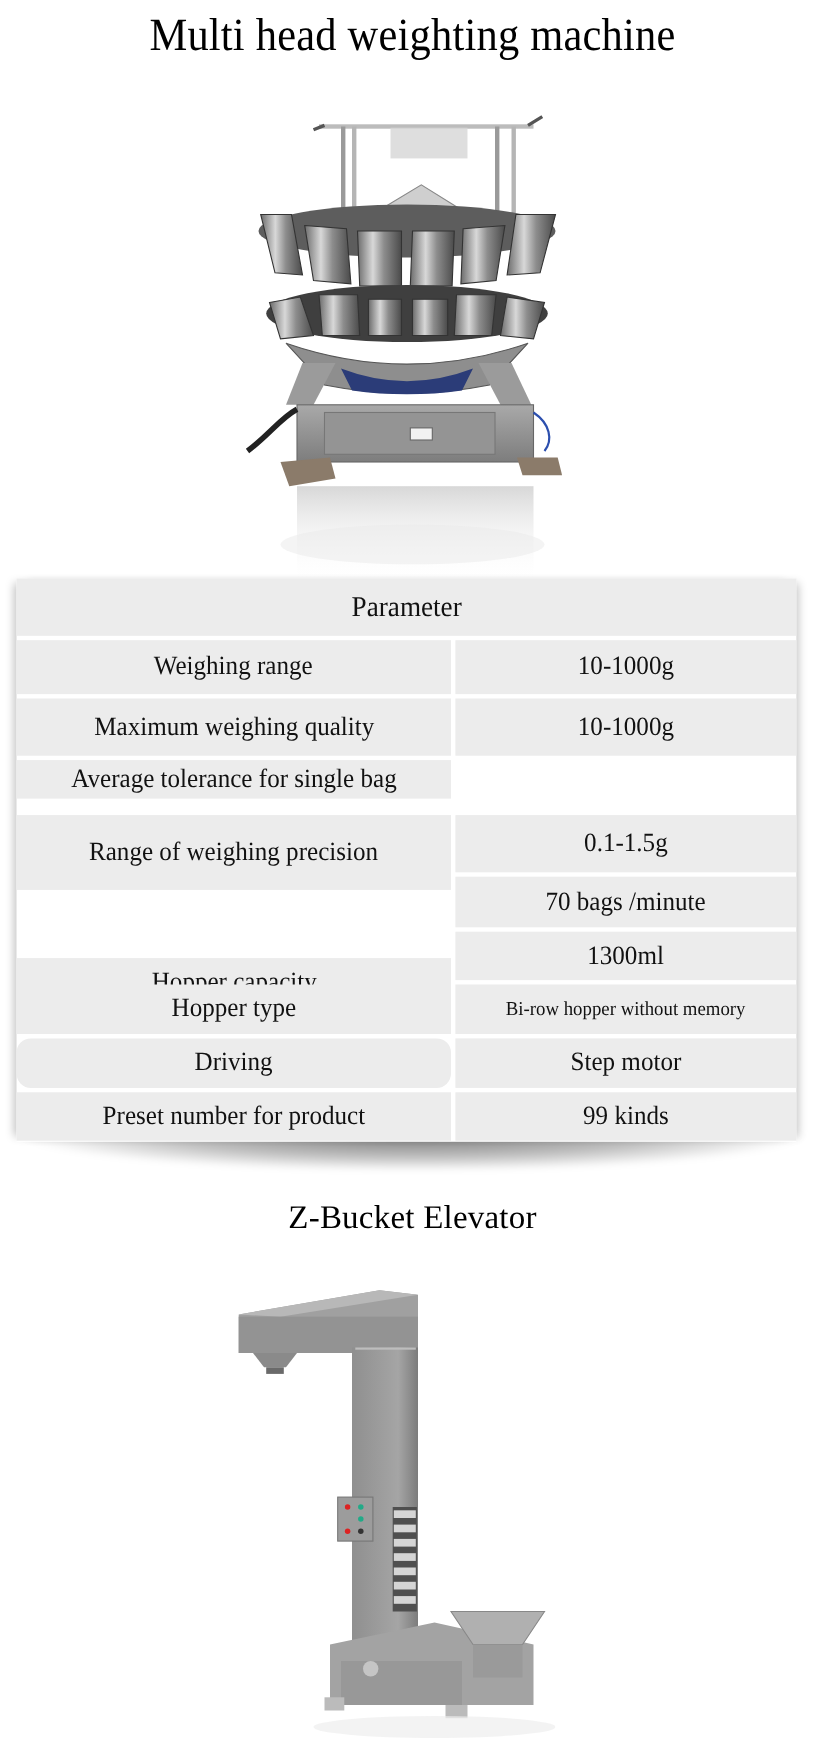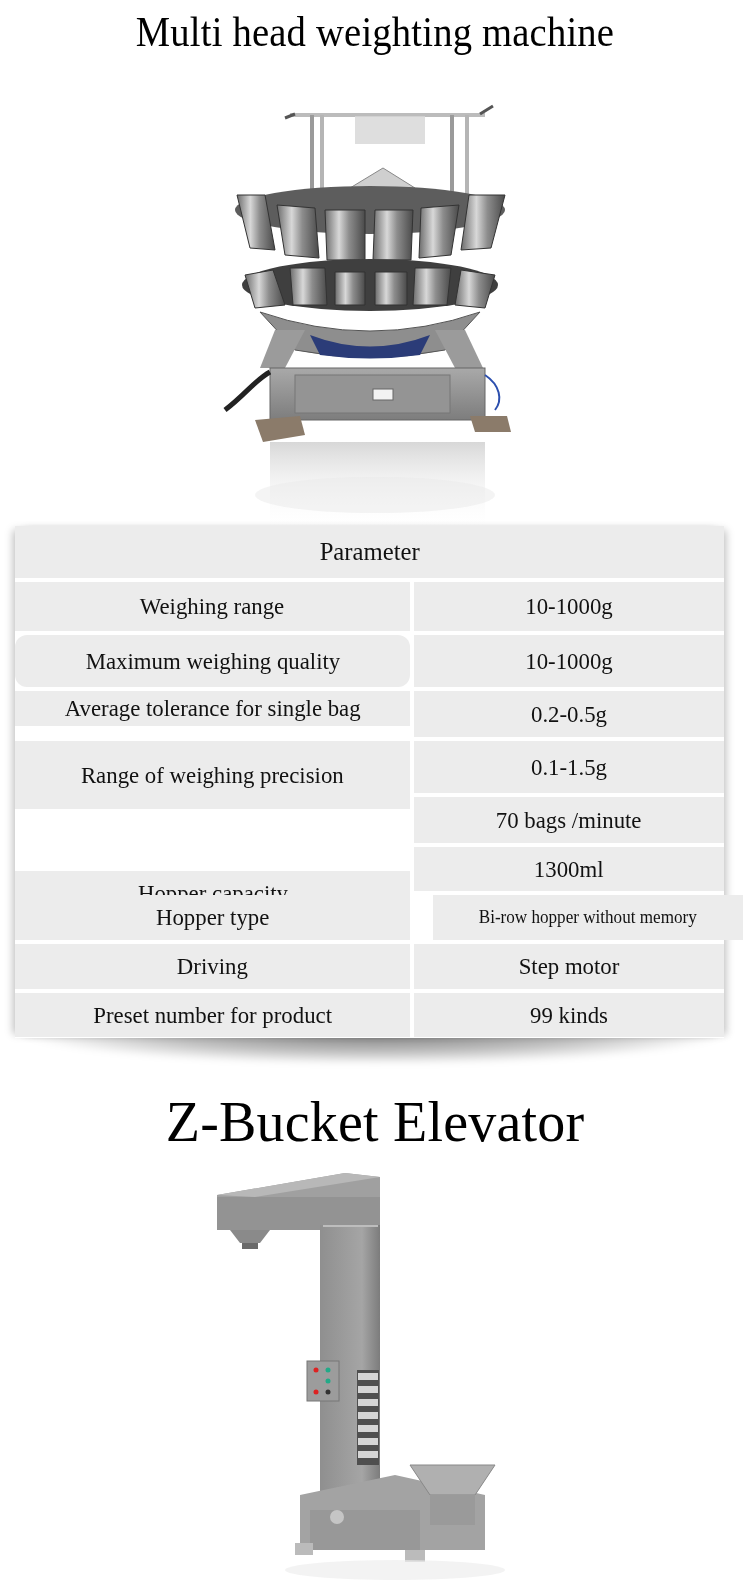--- a/index.html
+++ b/index.html
@@ -3,21 +3,21 @@
 <meta charset="utf-8">
 <style>
   html, body { margin: 0; padding: 0; background: #ffffff; }
   body { width: 750px; height: 1584px; position: relative; overflow: hidden;
          font-family: "Liberation Serif", "DejaVu Serif", serif; color: #111; }
 
   .title { position: absolute; left: 0; width: 750px; text-align: center;
            font-family: "Liberation Serif", serif; font-weight: normal; color: #000;
            margin: 0; letter-spacing: 0.2px; }
   .title.t1 { top: 8px; font-size: 42px; transform: scaleX(0.92); }
-  .title.t2 { top: 1090px; font-size: 56px; }
+  .title.t2 { top: 1090px; font-size: 30px; }
 
   
   .weigher { position: absolute; left: 215px; top: 100px; width: 310px; height: 430px; }
   .weigher svg { width: 100%; height: 100%; display: block; }
 
   
   .table-shadow { position: absolute; left: 20px; top: 1030px; width: 710px; height: 34px;
                   background: radial-gradient(ellipse at 50% 0%, rgba(0,0,0,0.55) 0%, rgba(0,0,0,0.25) 45%, rgba(0,0,0,0) 72%);
                   filter: blur(3px); }
   .table { position: absolute; left: 15px; top: 526px; width: 709px; height: 512px;
@@ -116,33 +116,30 @@
     <span>Parameter</span>
   </div>
 
   <div class="cell lbl" style="top:56px;height:49px;">
       <span>Weighing range</span>
     </div>
   <div class="cell val" style="top:56px;height:49px;">
       <span>10-1000g</span>
     </div>
 
-  <div class="cell lbl" style="top:109px;height:52px;border-radius:12px;">
+  <div class="cell lbl" style="top:109px;height:52px;">
       <span>Maximum weighing quality</span>
     </div>
   <div class="cell val" style="top:109px;height:52px;">
       <span>10-1000g</span>
     </div>
 
   <div class="cell lbl" style="top:165px;height:35px;">
       <span>Average tolerance for single bag</span>
     </div>
-  <div class="cell val" style="top:165px;height:46px;">
-      <span>0.2-0.5g</span>
-    </div>
 
   <div class="cell lbl" style="top:215px;height:68px;">
       <span>Range of weighing precision</span>
     </div>
   <div class="cell val" style="top:215px;height:52px;">
       <span>0.1-1.5g</span>
     </div>
 
   <div class="cell val" style="top:271px;height:46px;">
       <span>70 bags /minute</span>
@@ -151,25 +148,25 @@
   <div class="cell lbl" style="top:321px;height:44px;margin-top:24px;">
       <span>Hopper capacity</span>
     </div>
   <div class="cell val" style="top:321px;height:44px;">
       <span>1300ml</span>
     </div>
 
   <div class="cell lbl" style="top:369px;height:45px;">
       <span>Hopper type</span>
     </div>
-  <div class="cell val small" style="top:369px;height:45px;margin-left:19px;">
+  <div class="cell val small" style="top:369px;height:45px;">
       <span>Bi-row hopper without memory</span>
     </div>
 
-  <div class="cell lbl" style="top:418px;height:45px;">
+  <div class="cell lbl" style="top:418px;height:45px;border-radius:13px;">
       <span>Driving</span>
     </div>
   <div class="cell val" style="top:418px;height:45px;">
       <span>Step motor</span>
     </div>
 
   <div class="cell lbl" style="top:467px;height:44px;">
       <span>Preset number for product</span>
     </div>
   <div class="cell val" style="top:467px;height:44px;">

